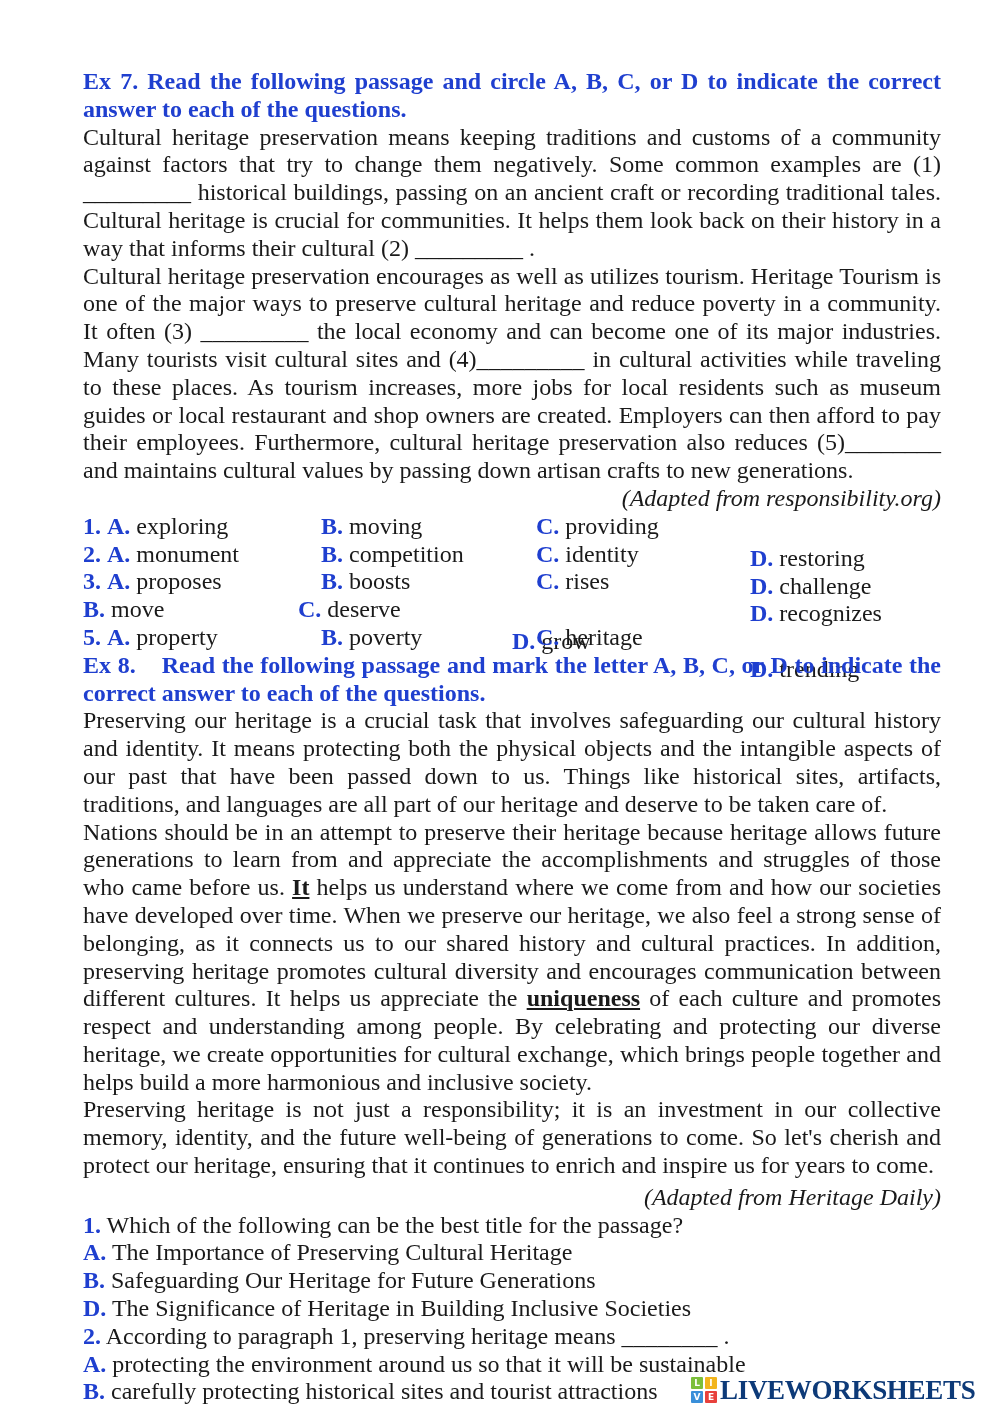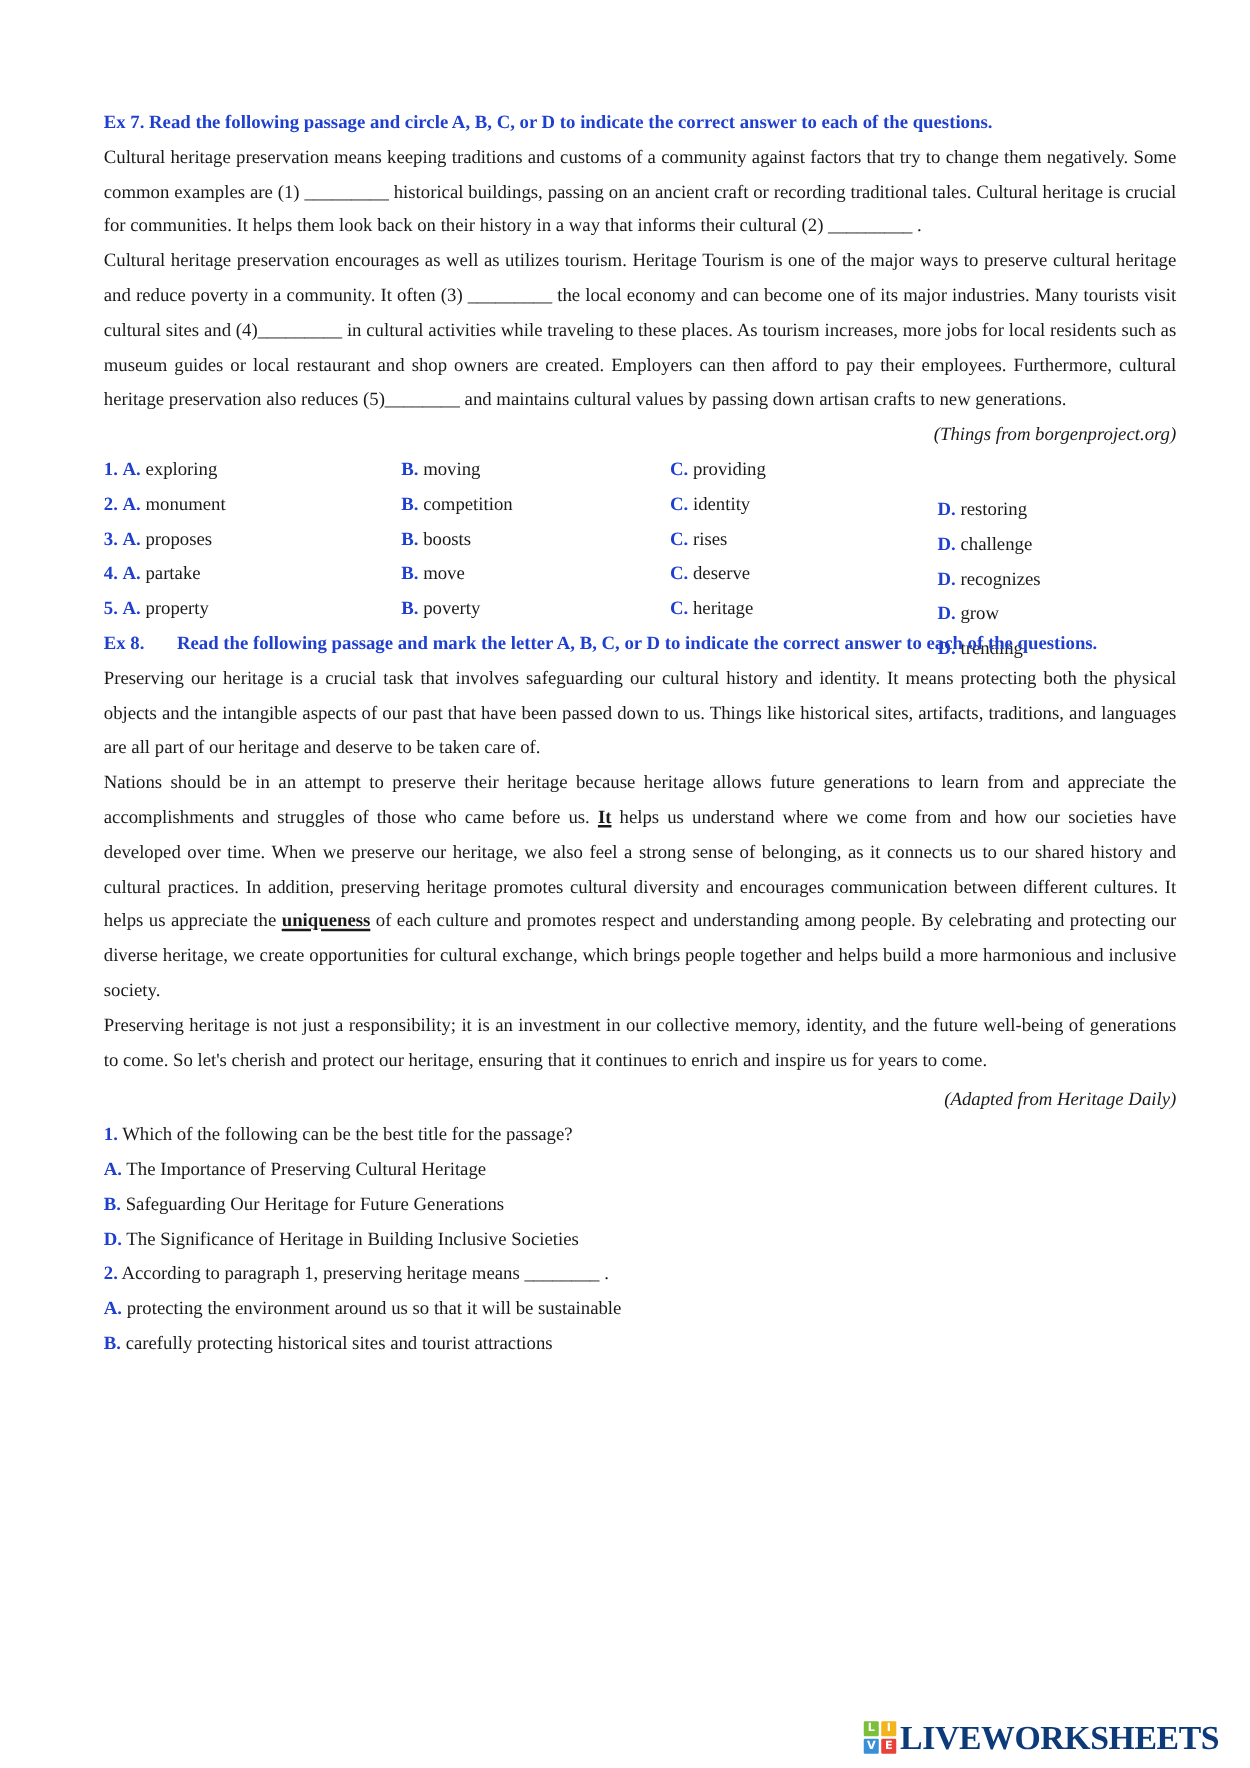--- a/index.html
+++ b/index.html
@@ -1,20 +1,20 @@
 <!DOCTYPE html>
 <html><head>
 <meta charset="utf-8">
 <style>
   html, body { margin: 0; padding: 0; background: #ffffff; }
   body { width: 1000px; height: 1414px; position: relative; overflow: hidden; }
   .page {
-    position: absolute; left: 83px; top: 85px; width: 858px;
+    position: absolute; left: 83px; top: 68px; width: 858px;
     font-family: "Liberation Serif", "DejaVu Serif", serif;
-    font-size: 15px; line-height: 27.8px; color: #1a1a1a;
+    font-size: 24px; line-height: 27.8px; color: #1a1a1a;
   }
   .heading { color: #1f3fcf; font-weight: bold; }
   .para { text-align: justify; margin: 0; }
   .source { text-align: right; font-style: italic; margin: 0; }
   .opts-row { display: flex; height: 27.8px; white-space: nowrap; }
   .opt { display: block; }
   .opt.a { width: 238px; }
   .opt.b { width: 215px; }
   .opt.c { width: 214px; }
   .opt.d { width: 191px; margin-top: 32px; }
@@ -37,21 +37,21 @@
   }
 </style>
 </head>
 <body>
 
 <div class="page">
 
   <p class="para heading" style="color: rgb(31, 63, 207);">Ex 7. Read the following passage and circle A,  B,  C, or D to indicate the correct answer to each of the questions.</p>
   <p class="para">Cultural heritage preservation means keeping traditions and customs of a community against factors that try to change them negatively. Some common examples are (1) _________ historical buildings, passing on an ancient craft or recording traditional tales. Cultural heritage is crucial for communities. It helps them look back on their history in a way that informs their cultural (2) _________ .</p>
   <p class="para">Cultural heritage preservation encourages as well as utilizes tourism. Heritage Tourism is one of the major ways to preserve cultural heritage and reduce poverty in a community. It often (3) _________ the local economy and can become one of its major industries. Many tourists visit cultural sites and (4)_________ in cultural activities while traveling to these places. As tourism increases, more jobs for local residents such as museum guides or local restaurant and shop owners are created. Employers can then afford to pay their employees. Furthermore, cultural heritage preservation also reduces (5)________ and maintains cultural values by passing down artisan crafts to new generations.</p>
-  <p class="source">(Things from borgenproject.org)</p>
+  <p class="source">(Adapted from responsibility.org)</p>
 
   <div>
     <div class="opts-row">
       <span class="opt a"><span class="lbl" style="color: rgb(31, 63, 207);">1.</span> <span class="lbl" style="color: rgb(31, 63, 207);">A.</span> <span>exploring</span></span>
       <span class="opt b"><span class="lbl" style="color: rgb(31, 63, 207);">B.</span> <span>moving</span></span>
       <span class="opt c"><span class="lbl" style="color: rgb(31, 63, 207);">C.</span> <span>providing</span></span>
       <span class="opt d"><span class="lbl" style="color: rgb(31, 63, 207);">D.</span> <span>restoring</span></span>
     </div>
     <div class="opts-row">
       <span class="opt a"><span class="lbl" style="color: rgb(31, 63, 207);">2.</span> <span class="lbl" style="color: rgb(31, 63, 207);">A.</span> <span>monument</span></span>
@@ -59,21 +59,20 @@
       <span class="opt c"><span class="lbl" style="color: rgb(31, 63, 207);">C.</span> <span>identity</span></span>
       <span class="opt d"><span class="lbl" style="color: rgb(31, 63, 207);">D.</span> <span>challenge</span></span>
     </div>
     <div class="opts-row">
       <span class="opt a"><span class="lbl" style="color: rgb(31, 63, 207);">3.</span> <span class="lbl" style="color: rgb(31, 63, 207);">A.</span> <span>proposes</span></span>
       <span class="opt b"><span class="lbl" style="color: rgb(31, 63, 207);">B.</span> <span>boosts</span></span>
       <span class="opt c"><span class="lbl" style="color: rgb(31, 63, 207);">C.</span> <span>rises</span></span>
       <span class="opt d"><span class="lbl" style="color: rgb(31, 63, 207);">D.</span> <span>recognizes</span></span>
     </div>
     <div class="opts-row">
-      <span class="opt a"><span class="lbl" style="color: rgb(31, 63, 207);">4.</span> <span class="lbl" style="color: rgb(31, 63, 207);">A.</span> <span>partake</span></span>
       <span class="opt b"><span class="lbl" style="color: rgb(31, 63, 207);">B.</span> <span>move</span></span>
       <span class="opt c"><span class="lbl" style="color: rgb(31, 63, 207);">C.</span> <span>deserve</span></span>
       <span class="opt d"><span class="lbl" style="color: rgb(31, 63, 207);">D.</span> <span>grow</span></span>
     </div>
     <div class="opts-row">
       <span class="opt a"><span class="lbl" style="color: rgb(31, 63, 207);">5.</span> <span class="lbl" style="color: rgb(31, 63, 207);">A.</span> <span>property</span></span>
       <span class="opt b"><span class="lbl" style="color: rgb(31, 63, 207);">B.</span> <span>poverty</span></span>
       <span class="opt c"><span class="lbl" style="color: rgb(31, 63, 207);">C.</span> <span>heritage</span></span>
       <span class="opt d"><span class="lbl" style="color: rgb(31, 63, 207);">D.</span> <span>trending</span></span>
     </div>

